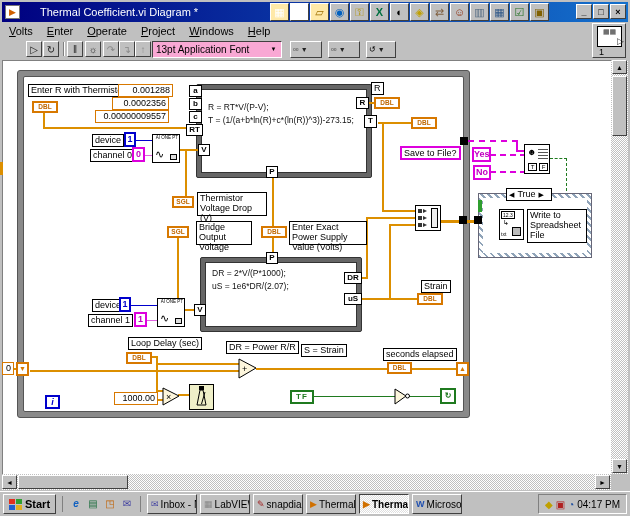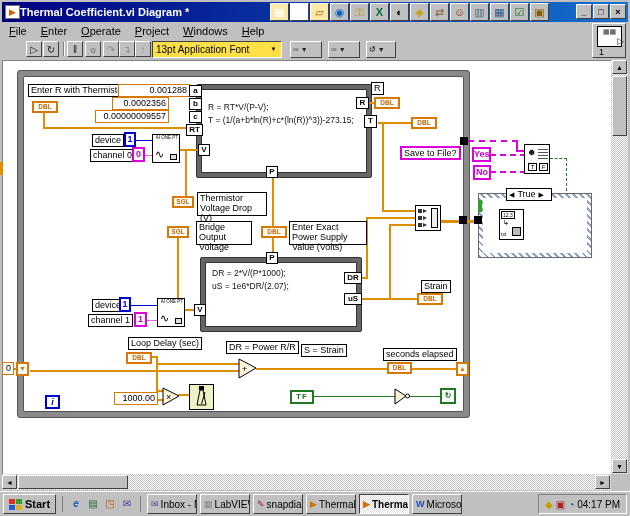--- a/index.html
+++ b/index.html
@@ -5,24 +5,24 @@
   :root{
     --grey:#c0c0c0; --dgrey:#808080; --wire:#dc8f00; --org:#d77800;
     --mag:#dd00dd; --grn:#1f7a1f; --blu:#0000cc;
   }
   *{box-sizing:border-box;margin:0;padding:0}
   body{font-family:"Liberation Sans",sans-serif;background:#c0c0c0;width:630px;height:516px;overflow:hidden}
   #app{position:relative;width:630px;height:516px;background:var(--grey)}
   .abs{position:absolute}
   
   .out{border-top:1px solid #fff;border-left:1px solid #fff;border-right:1px solid #404040;border-bottom:1px solid #404040;background:var(--grey)}
-  .in{border-top:1px solid #404040;border-left:1px solid #404040;border-right:1px solid #fff;border-bottom:1px solid #fff;background:#fde047}
+  .in{border-top:1px solid #404040;border-left:1px solid #404040;border-right:1px solid #fff;border-bottom:1px solid #fff;background:#f9a8d4}
   
   #titlebar{left:2px;top:2px;width:626px;height:20px;background:linear-gradient(90deg,#000080,#1470cc);display:flex;align-items:center;color:#fff}
-  #titlebar .title{font-size:11px;font-weight:bold;margin-left:0;white-space:nowrap}
+  #titlebar .title{font-size:11px;font-weight:normal;margin-left:20px;white-space:nowrap}
   .appicon{width:15px;height:14px;margin-left:3px;background:#fff;border:1px solid #777;color:#d06000;font-size:9px;line-height:12px;text-align:center}
   #officebar{position:absolute;left:268px;top:1px;height:19px;display:flex;gap:1px}
   .oicon{width:19px;height:18px;font-size:11px;line-height:17px;text-align:center}
   .winbtns{position:absolute;right:2px;top:2px;display:flex;gap:1px}
   .wbtn{width:16px;height:15px;font-size:9px;line-height:14px;text-align:center;font-weight:bold;color:#000}
   
   #menubar{left:2px;top:22px;width:588px;height:18px;display:flex;align-items:center;background:var(--grey)}
   .menuitem{font-size:11px;margin:0 7px;display:inline-block}
   .menuitem::first-letter{text-decoration:underline}
   #toolbar{left:2px;top:40px;width:588px;height:20px;background:var(--grey)}
@@ -126,21 +126,21 @@
       <span class="oicon out" style="color:#806000">▣</span>
     </span>
     <span class="winbtns">
       <span class="wbtn out">_</span>
       <span class="wbtn out">□</span>
       <span class="wbtn out">×</span>
     </span>
   </div>
 
   <div id="menubar" class="abs">
-    <span class="menuitem">File</span>
+    <span class="menuitem">Volts</span>
     <span class="menuitem">Enter</span>
     <span class="menuitem">Operate</span>
     <span class="menuitem">Project</span>
     <span class="menuitem">Windows</span>
     <span class="menuitem">Help</span>
   </div>
 
   <div id="toolbar" class="abs">
     <span class="tbtn out" style="left:24px">▷</span>
     <span class="tbtn out" style="left:41px">↻</span>
@@ -226,21 +226,21 @@
   <div class="nterm" style="left:189px;top:111px;width:13px;height:12px">c</div>
   <div class="nterm" style="left:186px;top:124px;width:17px;height:12px">RT</div>
   <div class="nterm" style="left:198px;top:144px;width:12px;height:12px">V</div>
   <div class="nterm" style="left:266px;top:166px;width:12px;height:12px">P</div>
   <div class="nterm" style="left:356px;top:97px;width:13px;height:12px">R</div>
   <div class="nterm" style="left:364px;top:115px;width:13px;height:13px">T</div>
   <div class="lbl free" style="left:371px;top:82px">R</div>
 
   <div class="lbl" style="left:28px;top:84px">Enter R with Thermistor (Ohms)</div>
   <div class="term" style="left:32px;top:101px;width:26px;height:12px">DBL</div>
-  <div class="cnum" style="left:118px;top:84px;width:72px">0.001288</div>
+  <div class="cnum" style="left:118px;top:84px;width:55px">0.001288</div>
   <div class="cnum" style="left:112px;top:97px;width:57px">0.0002356</div>
   <div class="cnum" style="left:95px;top:110px;width:74px">0.00000009557</div>
 
   <div class="lbl" style="left:92px;top:134px">device</div>
   <div class="iconst" style="left:124px;top:132px;width:12px;height:15px">1</div>
   <div class="lbl" style="left:90px;top:149px">channel 0</div>
   <div class="sconst" style="left:132px;top:147px;width:13px;height:15px">0</div>
   <div class="vicon" style="left:152px;top:134px;width:28px;height:29px">
     <span class="ai-top"><span>AI</span> <span>ONE PT</span></span>
     <span class="ai-wave">∿</span>
@@ -354,20 +354,21 @@
     <span>True</span>
     <span class="car">▶</span>
   </div>
   <div class="abs" style="left:478px;top:200px;width:4px;height:12px;background:#2f9e2f;z-index:8"></div>
   <div class="writeicon" style="left:499px;top:209px;width:25px;height:31px">
     <span class="abs" style="left:1px;top:1px;border:1px solid #000;padding:0 1px;font-size:5px">12.3</span>
     <span class="abs" style="left:3px;top:10px;font-size:7px">↳</span>
     <span class="abs" style="left:1px;bottom:2px;font-size:5px">txt</span>
     <span class="abs" style="right:2px;bottom:3px;width:9px;height:9px;background:#bbb;border:1px solid #000"></span>
   </div>
+  <div class="lbl multi" style="left:527px;top:209px;width:60px;height:34px">Write to Spreadsheet File</div>
 
   <div id="vsb" class="abs sbar">
     <span class="sbtn out" style="left:1px;top:0">▲</span>
     <span class="sthumb out" style="left:1px;top:16px;width:15px;height:60px"></span>
     <span class="sbtn out" style="left:1px;top:399px">▼</span>
   </div>
   <div id="hsb" class="abs sbar">
     <span class="sbtn out" style="left:0;top:1px">◄</span>
     <span class="sthumb out" style="left:16px;top:1px;width:110px;height:14px"></span>
     <span class="sbtn out" style="left:593px;top:1px">►</span>

